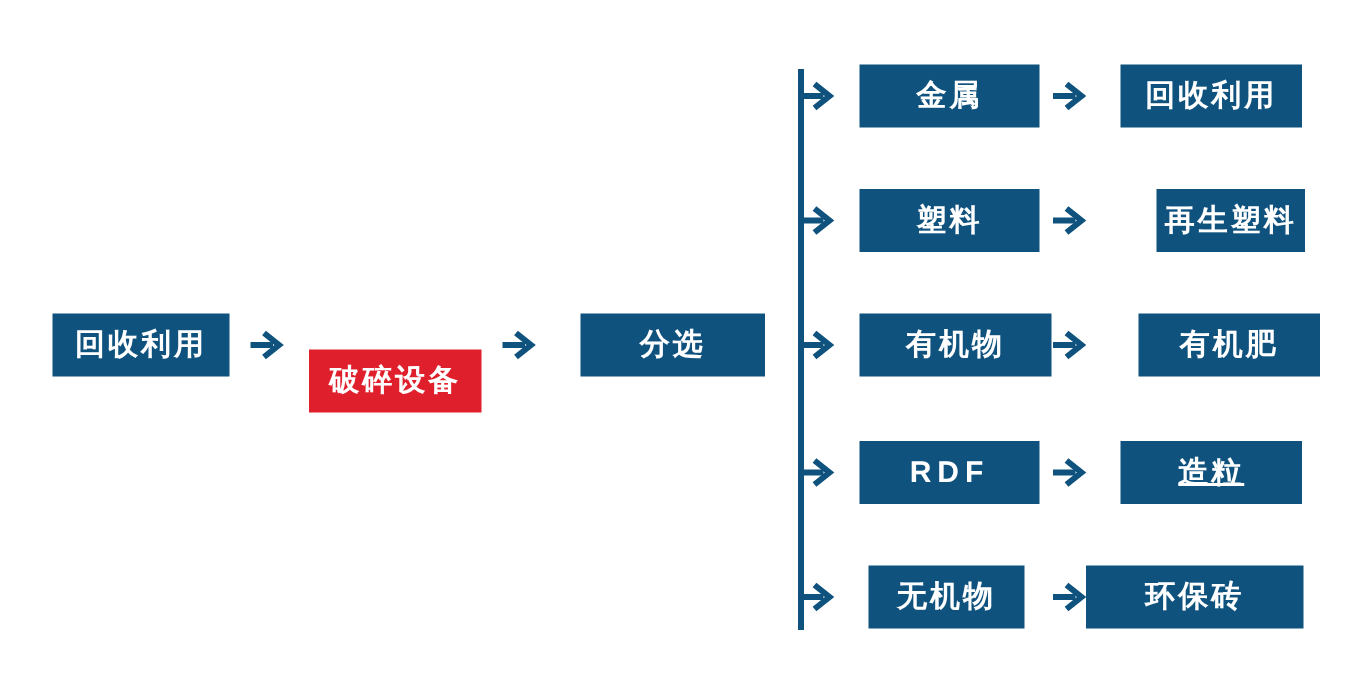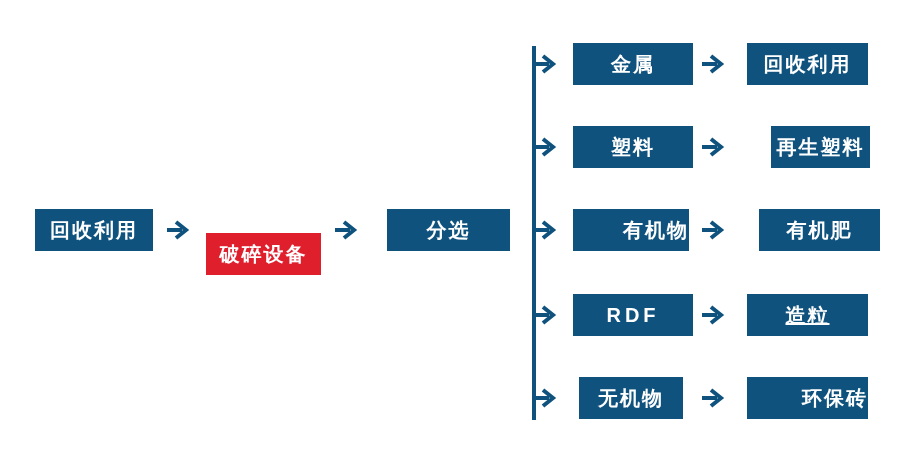--- a/index.html
+++ b/index.html
@@ -110,21 +110,21 @@
     <div class="node blue" style="left:747px; top:126px; width:99px;margin-left:24px;">再生塑料</div>
   </div>
 
   <div>
     <div class="arrow" style="left:533px; top:218px;">
       <svg width="28" height="24" viewBox="0 0 28 24">
         <path d="M0 12 H16" style="stroke:var(--primary)" stroke-width="4" fill="none"></path>
         <path d="M10 4 L20 12 L10 20" style="stroke:var(--primary)" stroke-width="4" fill="none"></path>
       </svg>
     </div>
-    <div class="node blue" style="left:573px; top:209px; width:116px;text-align:right;">有机物</div>
+    <div class="node blue" style="left:573px; top:209px; width:128px;">有机物</div>
     <div class="arrow" style="left:701px; top:218px;">
       <svg width="28" height="24" viewBox="0 0 28 24">
         <path d="M1 12 H16" style="stroke:var(--primary)" stroke-width="4" fill="none"></path>
         <path d="M10 4 L20 12 L10 20" style="stroke:var(--primary)" stroke-width="4" fill="none"></path>
       </svg>
     </div>
     <div class="node blue" style="left:747px; top:209px; width:121px;margin-left:12px;">有机肥</div>
   </div>
 
   <div>
@@ -151,16 +151,16 @@
         <path d="M10 4 L20 12 L10 20" style="stroke:var(--primary)" stroke-width="4" fill="none"></path>
       </svg>
     </div>
     <div class="node blue" style="left:579px; top:377px; width:104px;">无机物</div>
     <div class="arrow" style="left:701px; top:386px;">
       <svg width="28" height="24" viewBox="0 0 28 24">
         <path d="M1 12 H16" style="stroke:var(--primary)" stroke-width="4" fill="none"></path>
         <path d="M10 4 L20 12 L10 20" style="stroke:var(--primary)" stroke-width="4" fill="none"></path>
       </svg>
     </div>
-    <div class="node blue" style="left:747px; top:377px; width:121px;text-align:right;">环保砖</div>
+    <div class="node blue" style="left:724px; top:377px; width:145px;">环保砖</div>
   </div>
 
 </div>
 
 </body></html>

